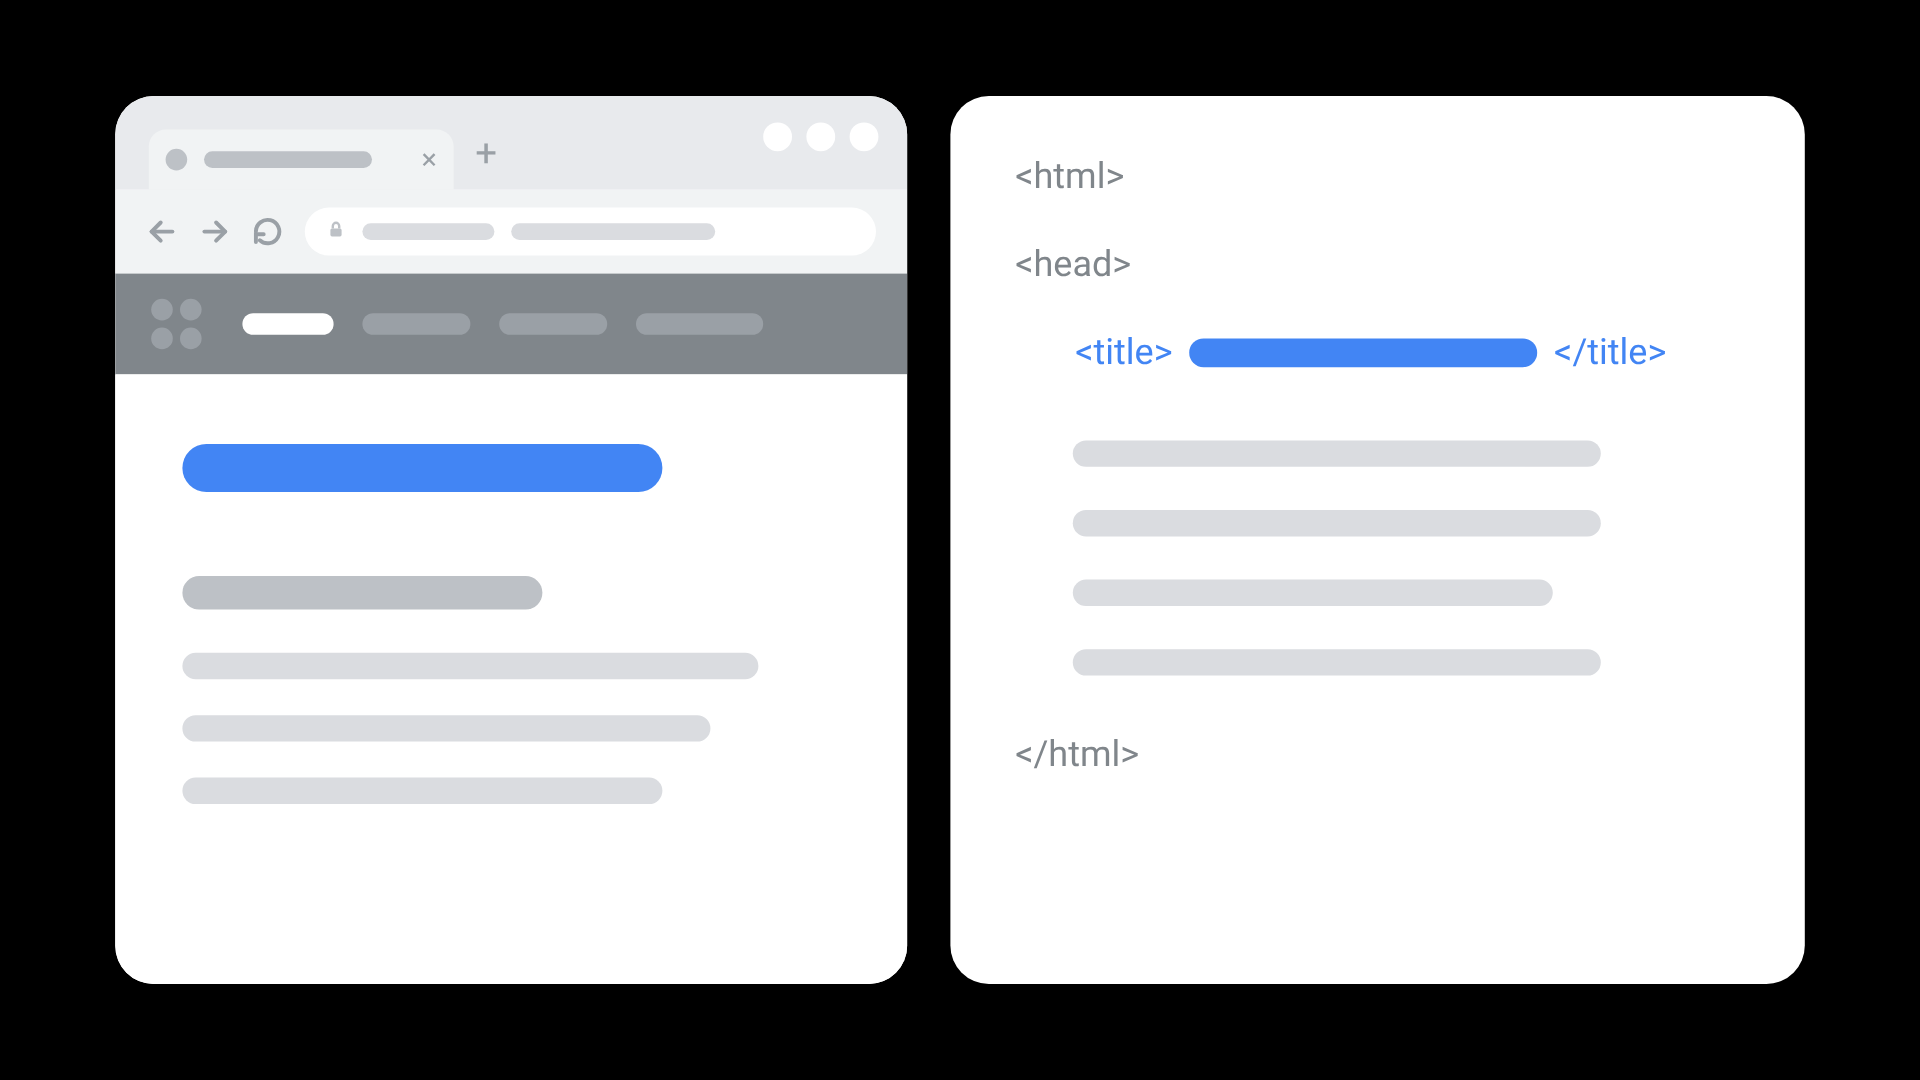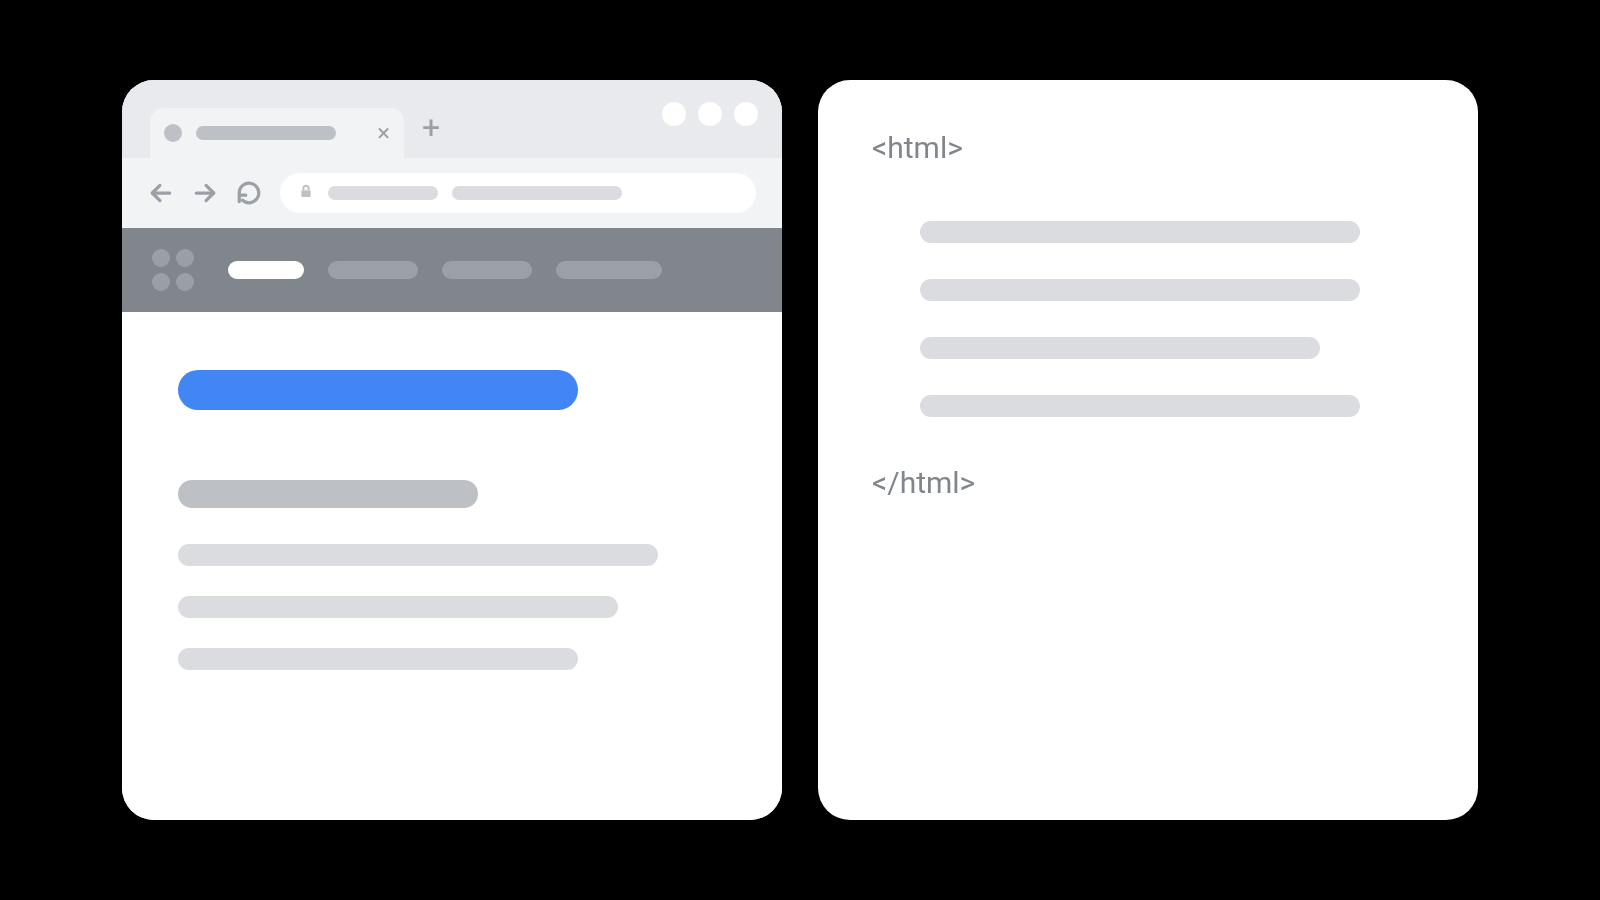--- a/index.html
+++ b/index.html
@@ -138,21 +138,21 @@
     margin-bottom: 36px;
   }
   .body-line {
     height: 22px; border-radius: 11px;
     background: #dadce0;
     margin-bottom: 30px;
   }
 
   
   .source {
-    width: 660px;
+    width: 712px;
     height: 740px;
     background: #fff;
     border-radius: 32px;
     padding: 48px 54px;
     font-size: 30px;
     line-height: 1.3;
     color: #80868b;
     font-family: Roboto, Arial, sans-serif;
   }
   .src-line { margin-bottom: 34px; }
@@ -243,20 +243,26 @@
     <div class="blue-title"></div>
     <div class="subheading"></div>
     <div class="body-line" style="width:480px"></div>
     <div class="body-line" style="width:440px"></div>
     <div class="body-line" style="width:400px"></div>
   </div>
 </div>
 
 <div class="source">
   <div class="src-line">&lt;html&gt;</div>
+  <div class="src-line">&lt;head&gt;</div>
+  <div class="title-line">
+    <span>&lt;title&gt;</span>
+    <span class="title-pill"></span>
+    <span>&lt;/title&gt;</span>
+  </div>
 
   <div class="src-body">
     <div class="pline" style="width:440px"></div>
     <div class="pline" style="width:440px"></div>
     <div class="pline" style="width:400px"></div>
     <div class="pline" style="width:440px"></div>
   </div>
 
   <div class="src-line" style="margin-bottom:13px">&lt;/html&gt;</div>
 </div>

